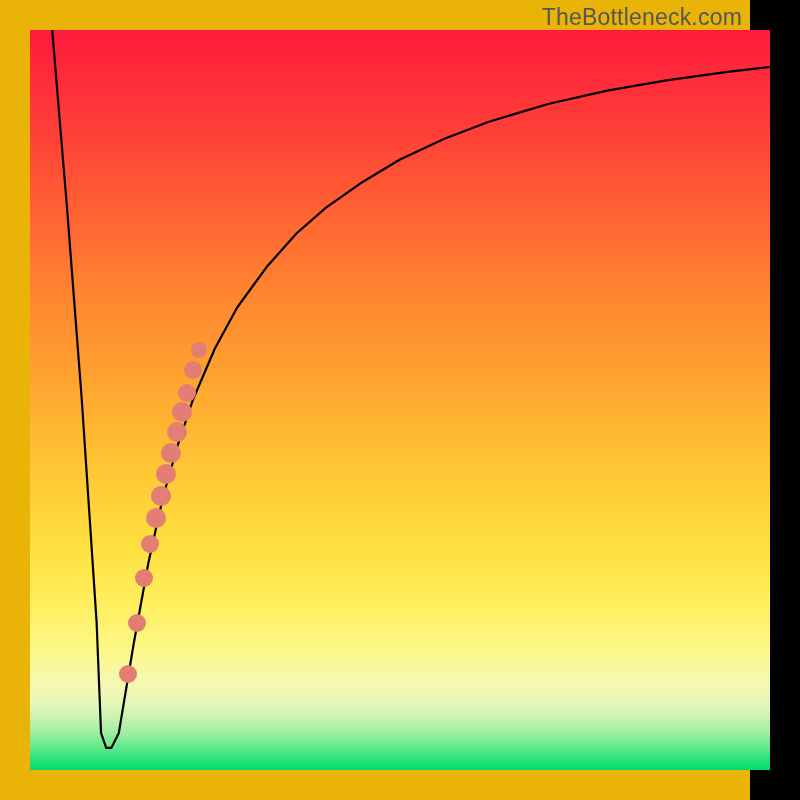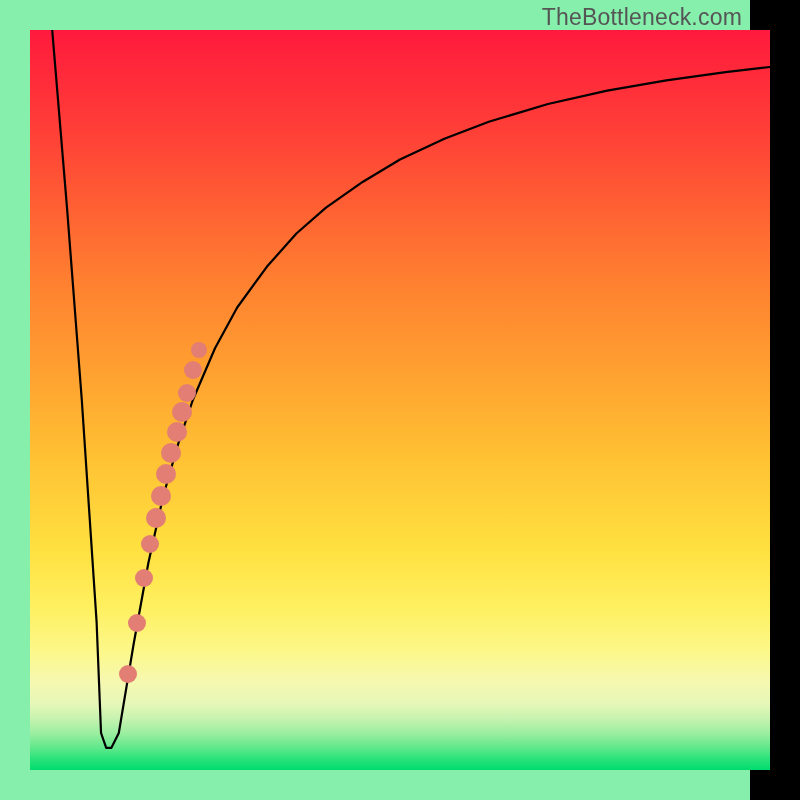--- a/index.html
+++ b/index.html
@@ -8,21 +8,21 @@
     width: 800px;
     height: 800px;
     overflow: hidden;
     background: #000;
     font-family: Arial, Helvetica, sans-serif;
   }
   .frame {
     position: absolute;
     left: 0; top: 0;
     width: 750px; height: 800px;
-    background: #86efac;
+    background: #eab308;
   }
   .plot {
     position: absolute;
     left: 30px;
     top: 30px;
     width: 740px;
     height: 740px;
     overflow: hidden;
   }
   .gradient {

